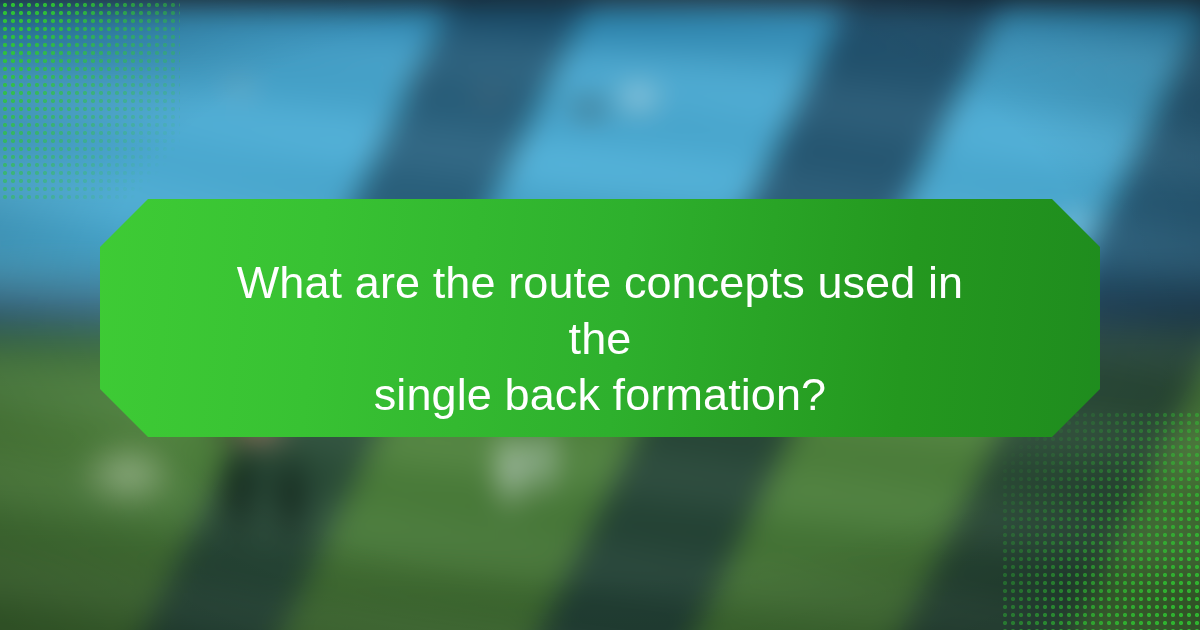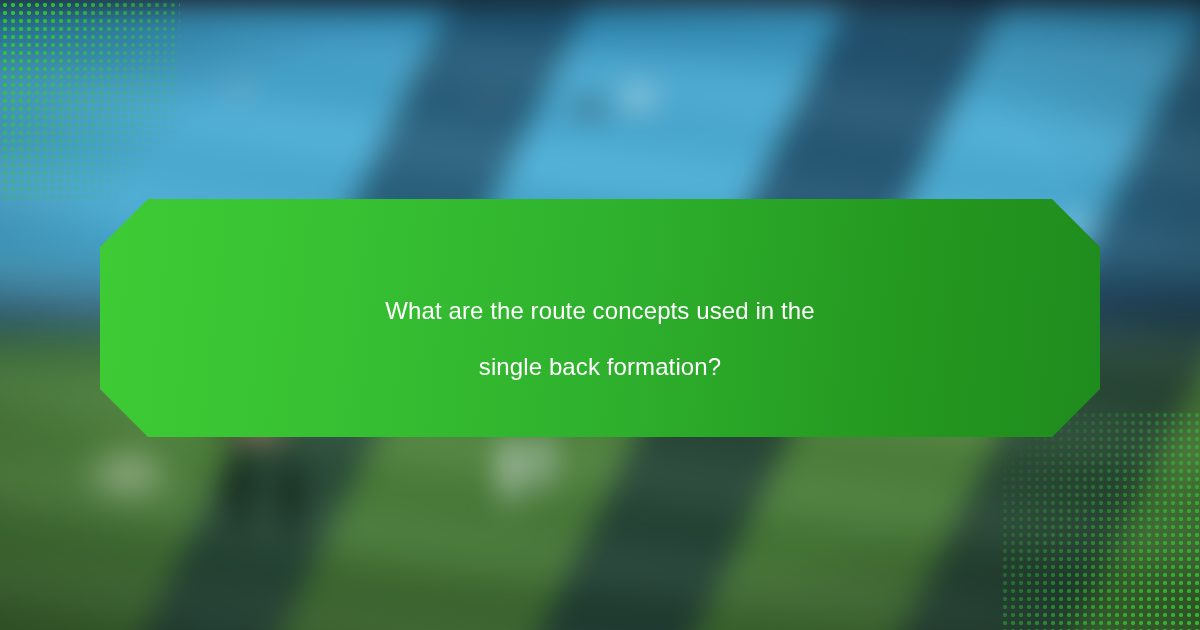--- a/index.html
+++ b/index.html
@@ -103,21 +103,21 @@
             clip-path: polygon(48px 0, 952px 0, 1000px 48px, 1000px 190px, 952px 238px, 48px 238px, 0 190px, 0 48px);
     display:flex;
     align-items:center;
     justify-content:center;
   }
   .card-title {
     width:760px;
     text-align:center;
     color:#ffffff;
     font-family:"Liberation Sans", sans-serif;
-    font-size:24px;
+    font-size:45px;
     font-weight:400;
     line-height:56px;
     letter-spacing:.1px;
     white-space:pre-line;
     margin-top:42px;
   }
 </style>
 </head>
 <body>
 

